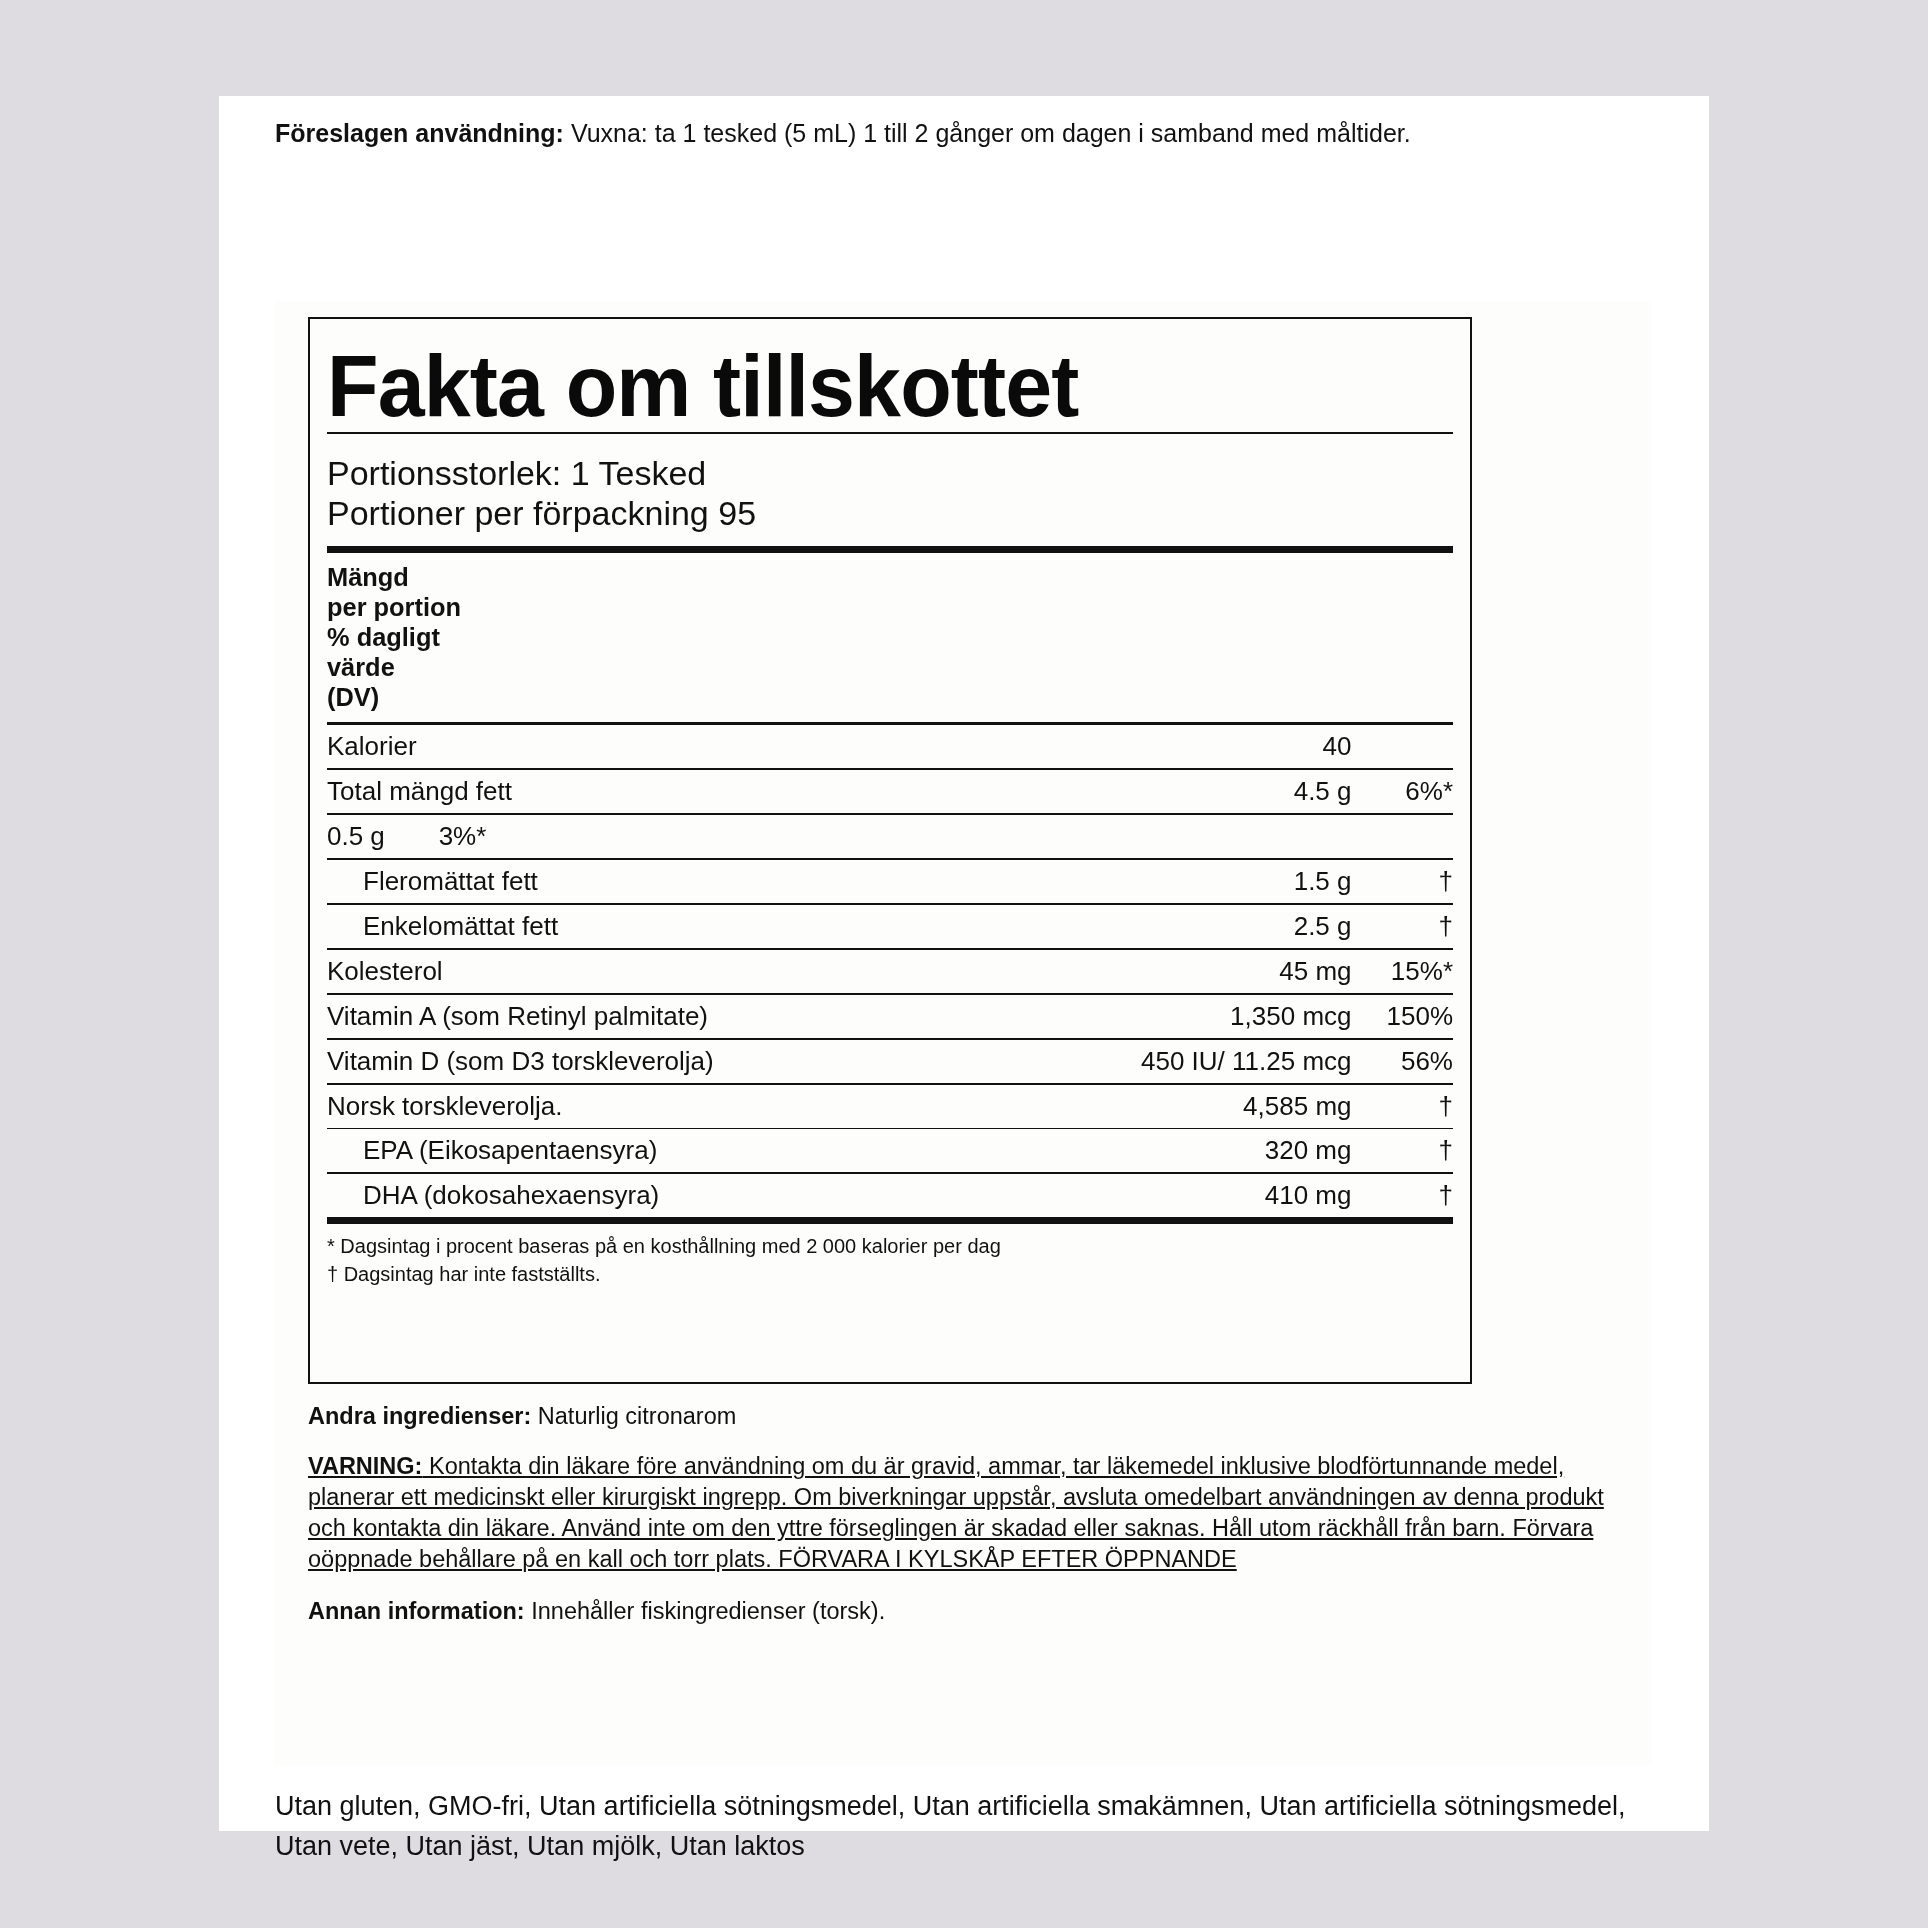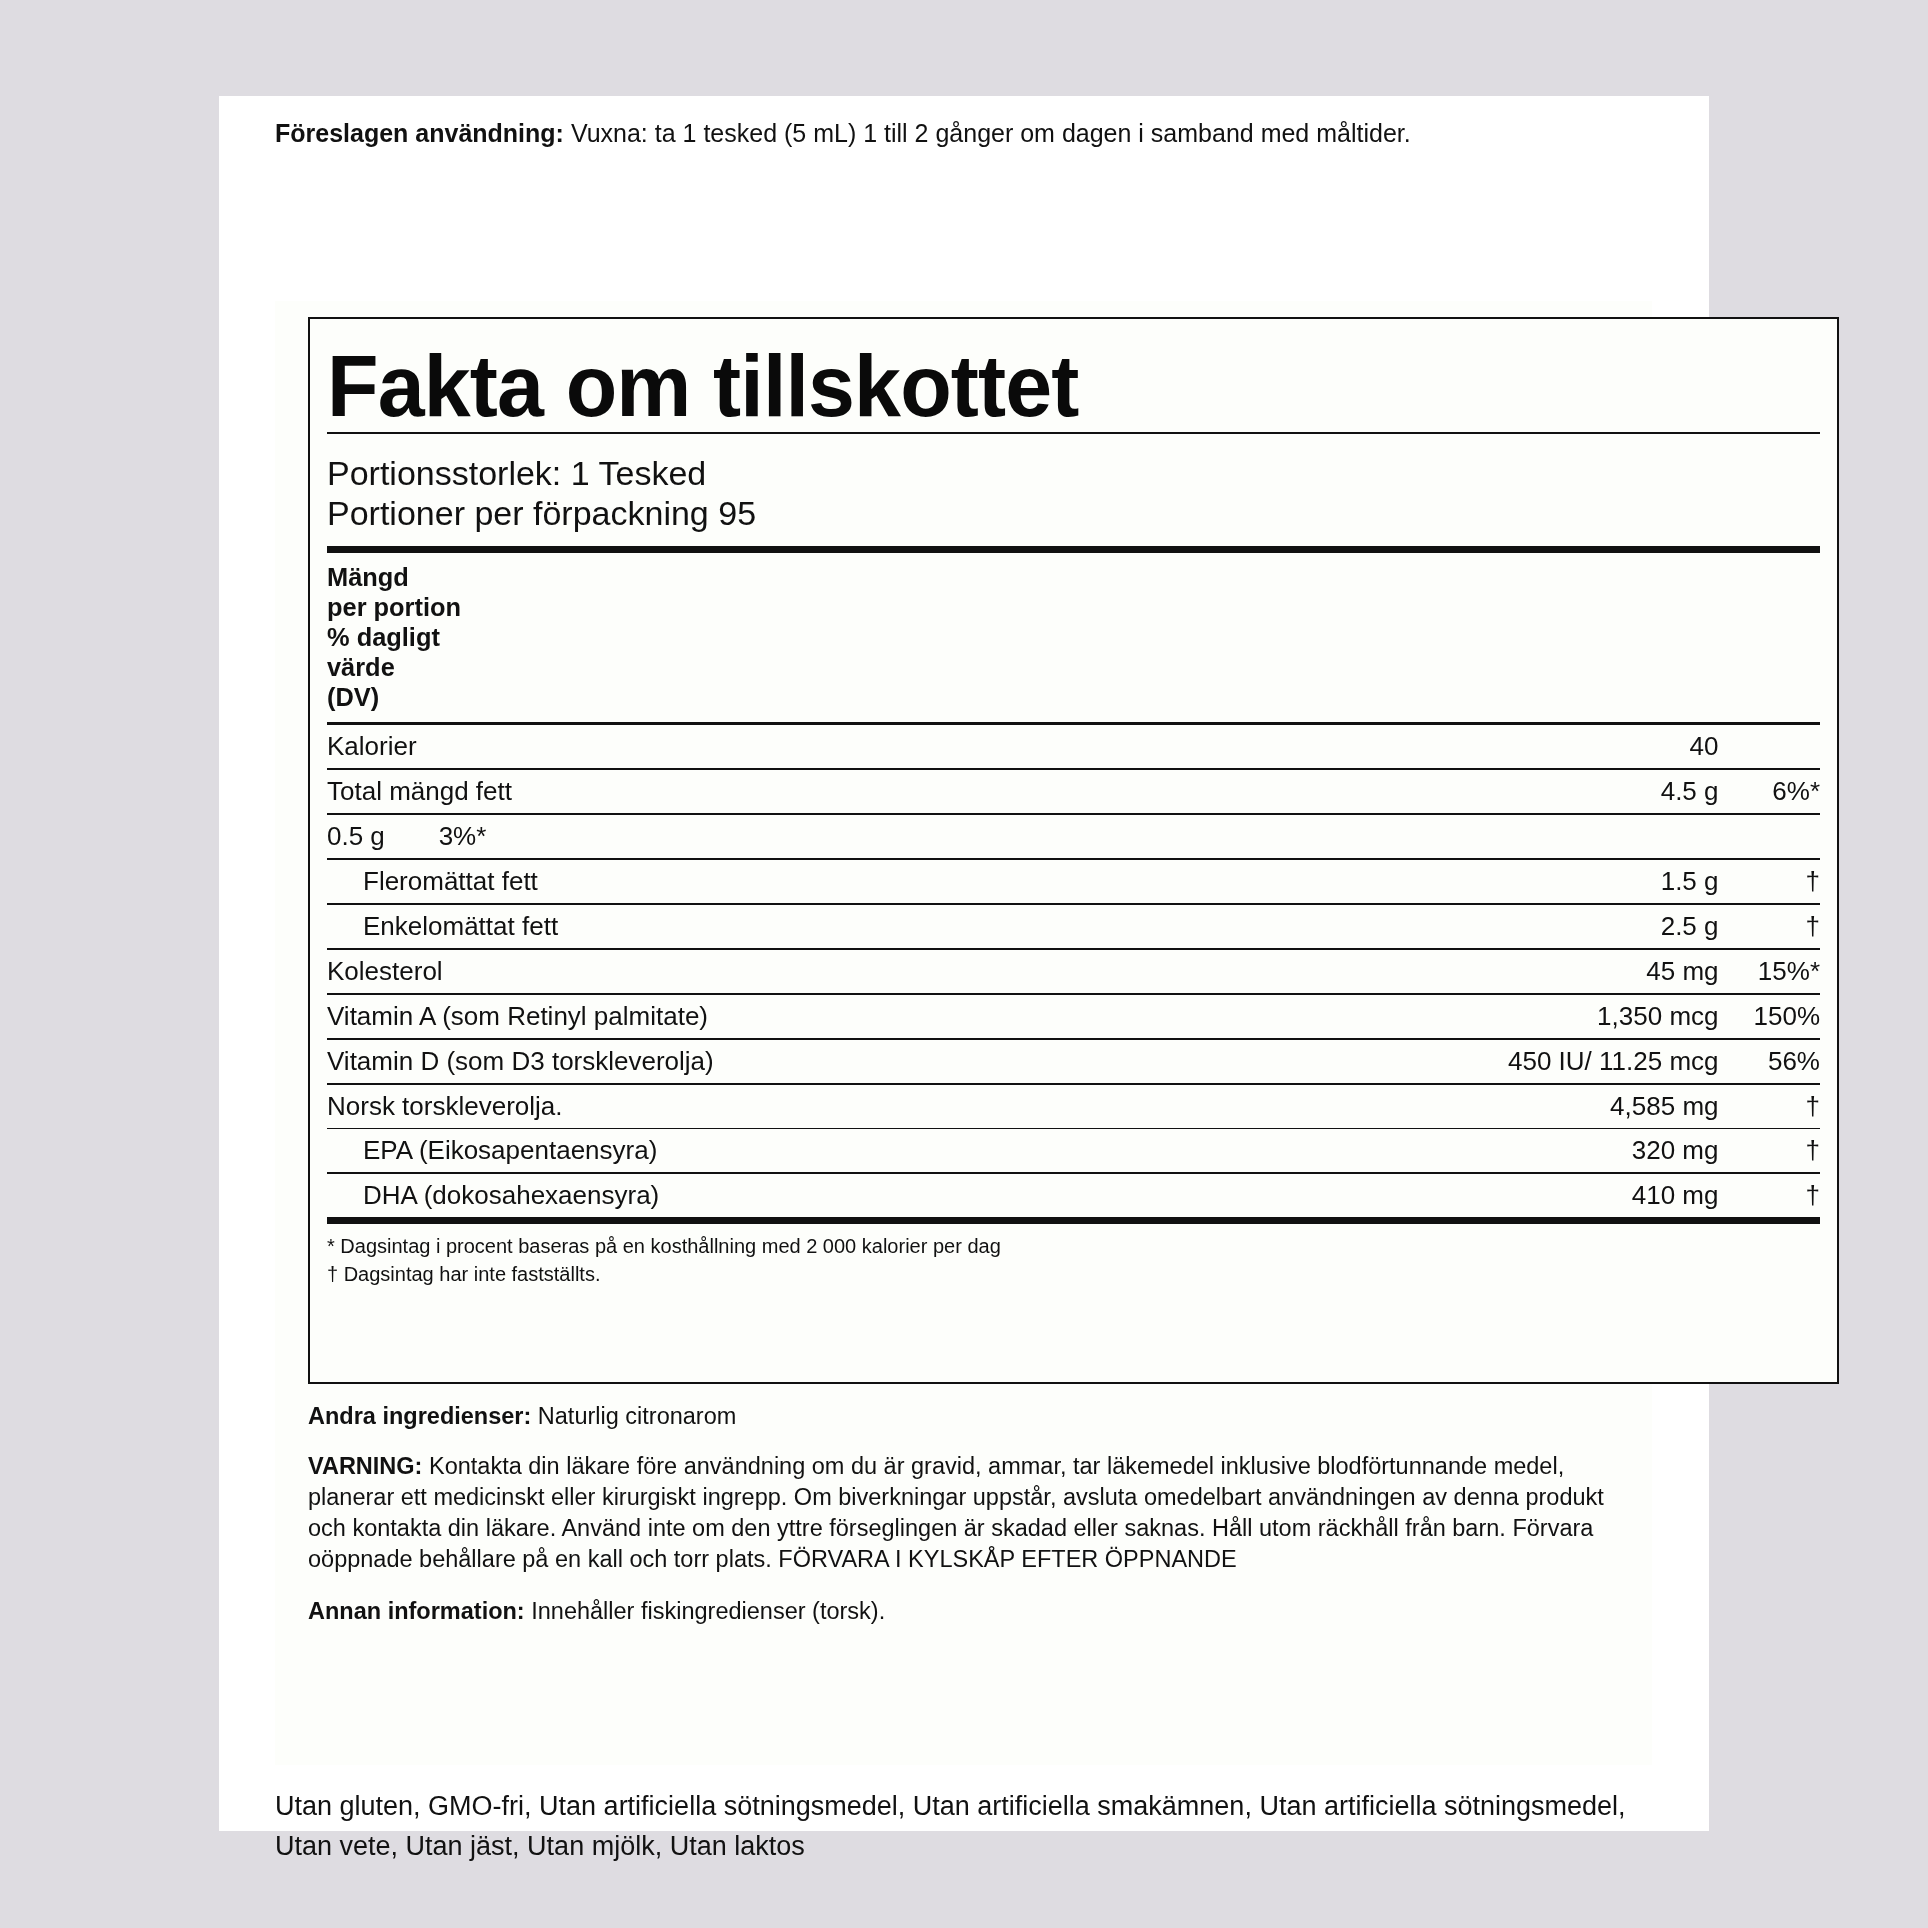--- a/index.html
+++ b/index.html
@@ -49,21 +49,21 @@
     height: 1464px;
     background: #fdfefb;
     box-sizing: border-box;
   }
 
   
   #facts-box {
     position: absolute;
     left: 33px;
     top: 16px;
-    width: 1531px;
+    width: 1164px;
     height: 1067px;
     border: 2.8px solid #111;
     box-sizing: border-box;
     background: #fdfefb;
   }
   #facts-inner {
     padding: 11.3px 17px 0 17px;
   }
 
   #facts-title {
@@ -159,21 +159,21 @@
     top: 1100px;
     width: 1318px;
     color: #111;
   }
   .para {
     font-size: 23.5px;
     line-height: 31px;
     margin-bottom: 19px;
   }
   .para .lbl { font-weight: bold; }
-  #warning-para { margin-bottom: 21px; }
+  #warning-para { margin-bottom: 21px; text-decoration: underline; }
 
   
   #claims {
     position: absolute;
     left: 56px;
     top: 1690px;
     width: 1403px;
     font-size: 27px;
     line-height: 40px;
     color: #111;

